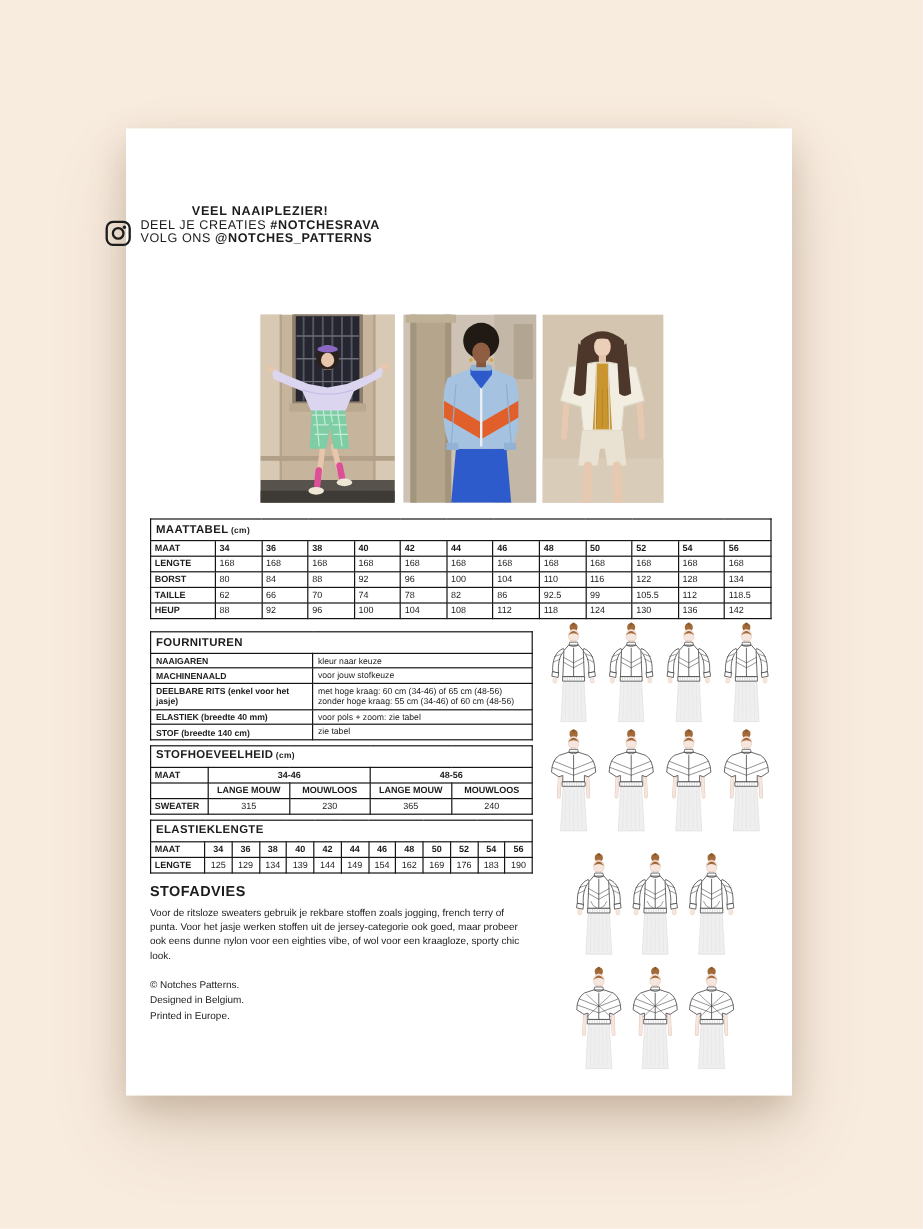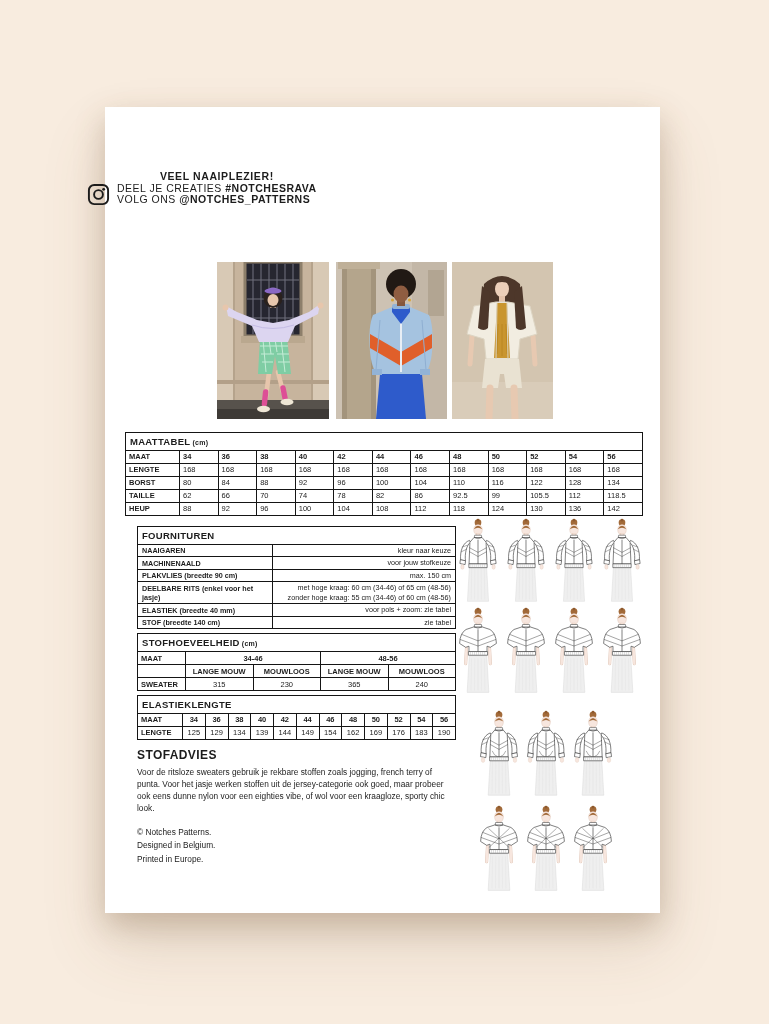--- a/index.html
+++ b/index.html
@@ -29,25 +29,25 @@
   .dtab td{border:1px solid #151515;font-size:7.5px;padding:1px 3px;height:10px;
     line-height:1.25;vertical-align:middle;overflow:hidden;white-space:nowrap;}
   tr.tt td{font-weight:700;font-size:9.5px;padding:2.5px 4px;height:auto;letter-spacing:.3px;}
   .unit{font-size:7px;font-weight:700;margin-left:2px;}
   tr.hd td{font-weight:700;}
   td.rl{font-weight:700;}
   tr.ctr td{text-align:center;}
   tr.ctr td.rl{text-align:left;}
   .mt{position:absolute;left:20px;top:325px;width:518px;}
   
-  .leftcol{position:absolute;left:32px;top:419px;width:319px;}
+  .leftcol{position:absolute;left:20px;top:419px;width:319px;}
   .ftab{width:319px;}
   .ftab td{white-space:normal;font-size:7.2px;padding:1px 4px;height:auto;}
   .ftab td.fl{font-weight:700;}
-  .ftab .fv div{line-height:1.32;text-align:right;}
+  .ftab .fv div{line-height:1.32;}
   .stab{width:319px;margin-top:4px;}
   .etab{width:319px;margin-top:4px;}
   .advies{margin-top:8px;width:319px;}
   .advies h3{font-size:12px;font-weight:700;letter-spacing:.4px;margin:0 0 4px 0;}
   .advies p{font-size:8.3px;line-height:1.45;margin:0;}
   .footer{margin-top:12px;font-size:8.3px;line-height:1.6;}
   
   .figs{position:absolute;left:350px;top:411px;width:190px;}
   .frow{display:flex;justify-content:space-between;}
   .frow svg{width:46px;height:86px;display:block;}
@@ -336,27 +336,20 @@
             </td>
           </tr>
       <tr>
             <td class="fl">MACHINENAALD</td>
             <td class="fv">
               <div>voor jouw stofkeuze</div>
               <div></div>
             </td>
           </tr>
       <tr>
-            <td class="fl">PLAKVLIES (breedte 90 cm)</td>
-            <td class="fv">
-              <div>max. 150 cm</div>
-              <div></div>
-            </td>
-          </tr>
-      <tr>
             <td class="fl">DEELBARE RITS (enkel voor het jasje)</td>
             <td class="fv">
               <div>met hoge kraag: 60 cm (34-46) of 65 cm (48-56)</div>
               <div>zonder hoge kraag: 55 cm (34-46) of 60 cm (48-56)</div>
             </td>
           </tr>
       <tr>
             <td class="fl">ELASTIEK (breedte 40 mm)</td>
             <td class="fv">
               <div>voor pols + zoom: zie tabel</div>

